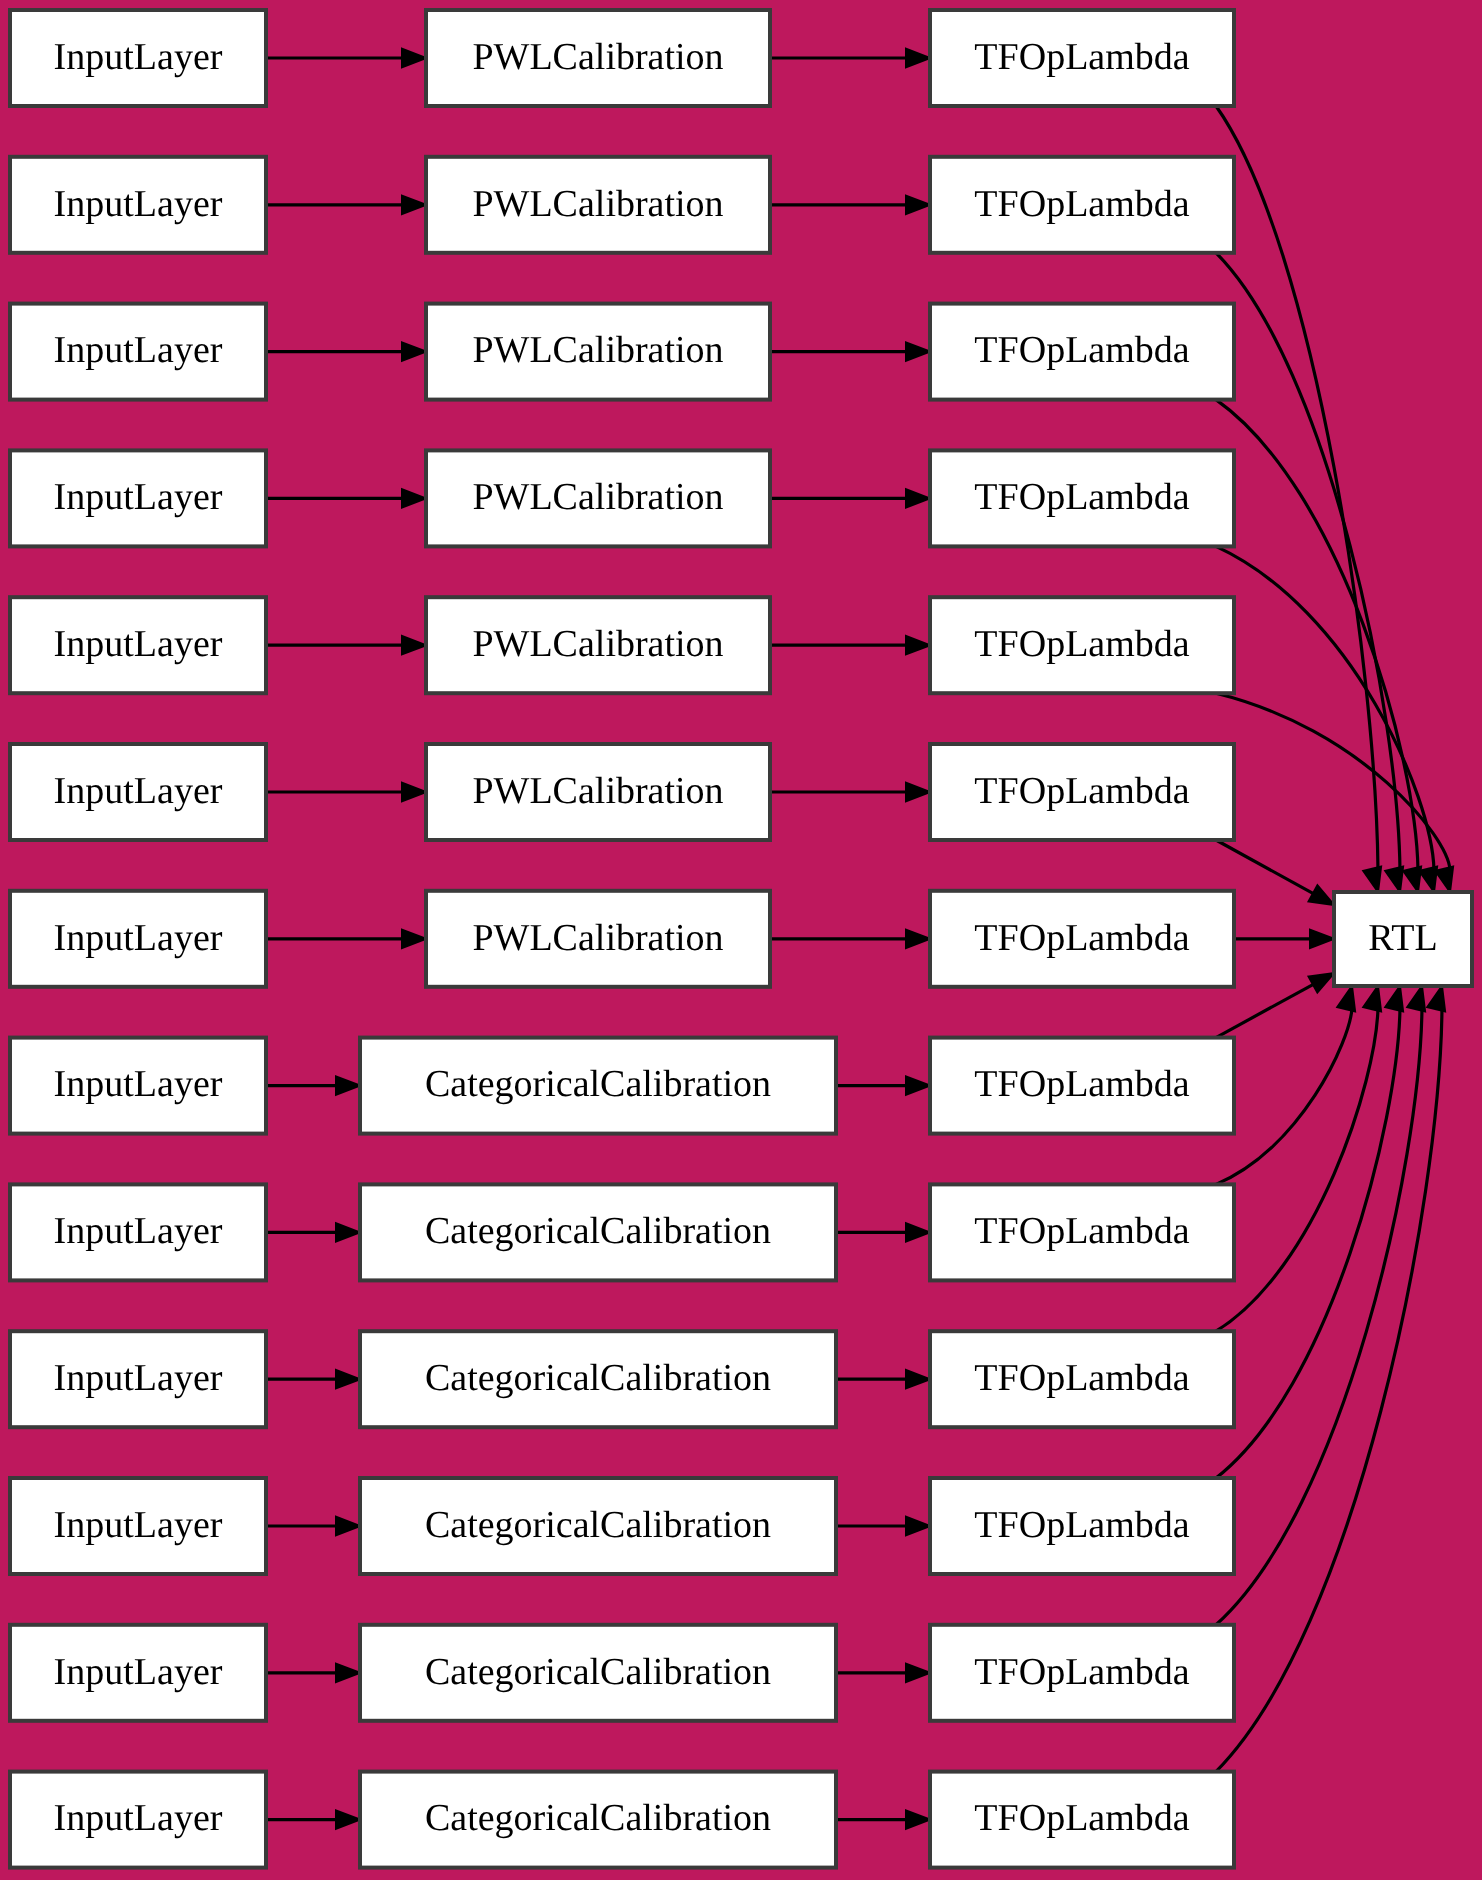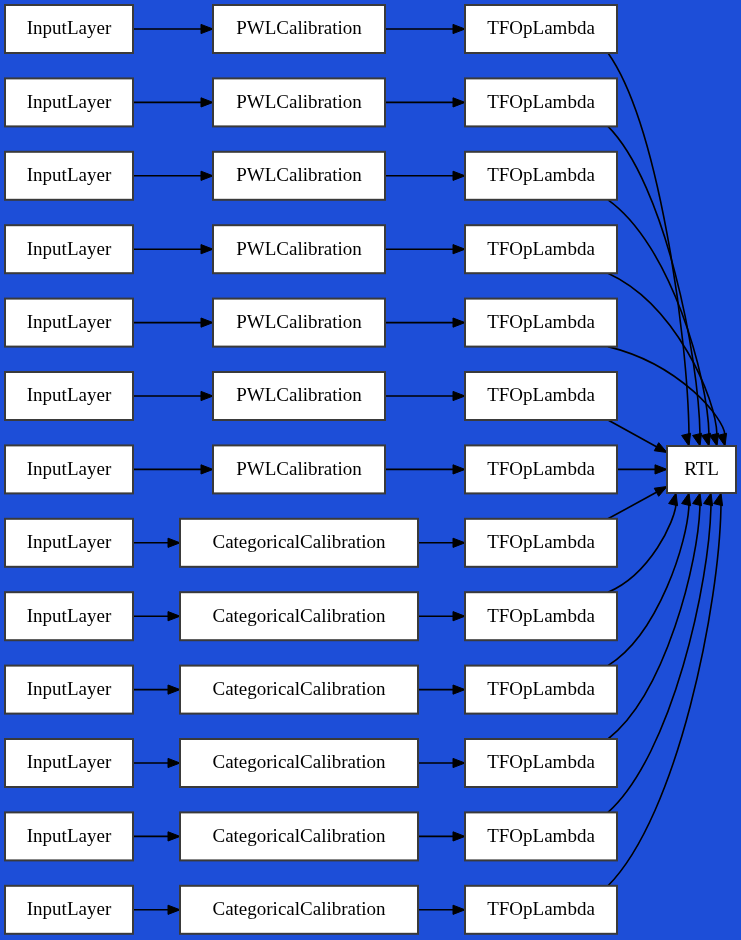--- a/index.html
+++ b/index.html
@@ -4,21 +4,21 @@
 <style>
   html, body {
     margin: 0;
     padding: 0;
     background: #ffffff;
   }
   #canvas {
     position: relative;
     width: 741px;
     height: 940px;
-    background: #1d4ed8;
+    background: #be185d;
     overflow: hidden;
     font-family: "Liberation Serif", "DejaVu Serif", serif;
   }
   svg#graph {
     position: absolute;
     left: 0;
     top: 0;
     width: 741px;
     height: 940px;
   }

